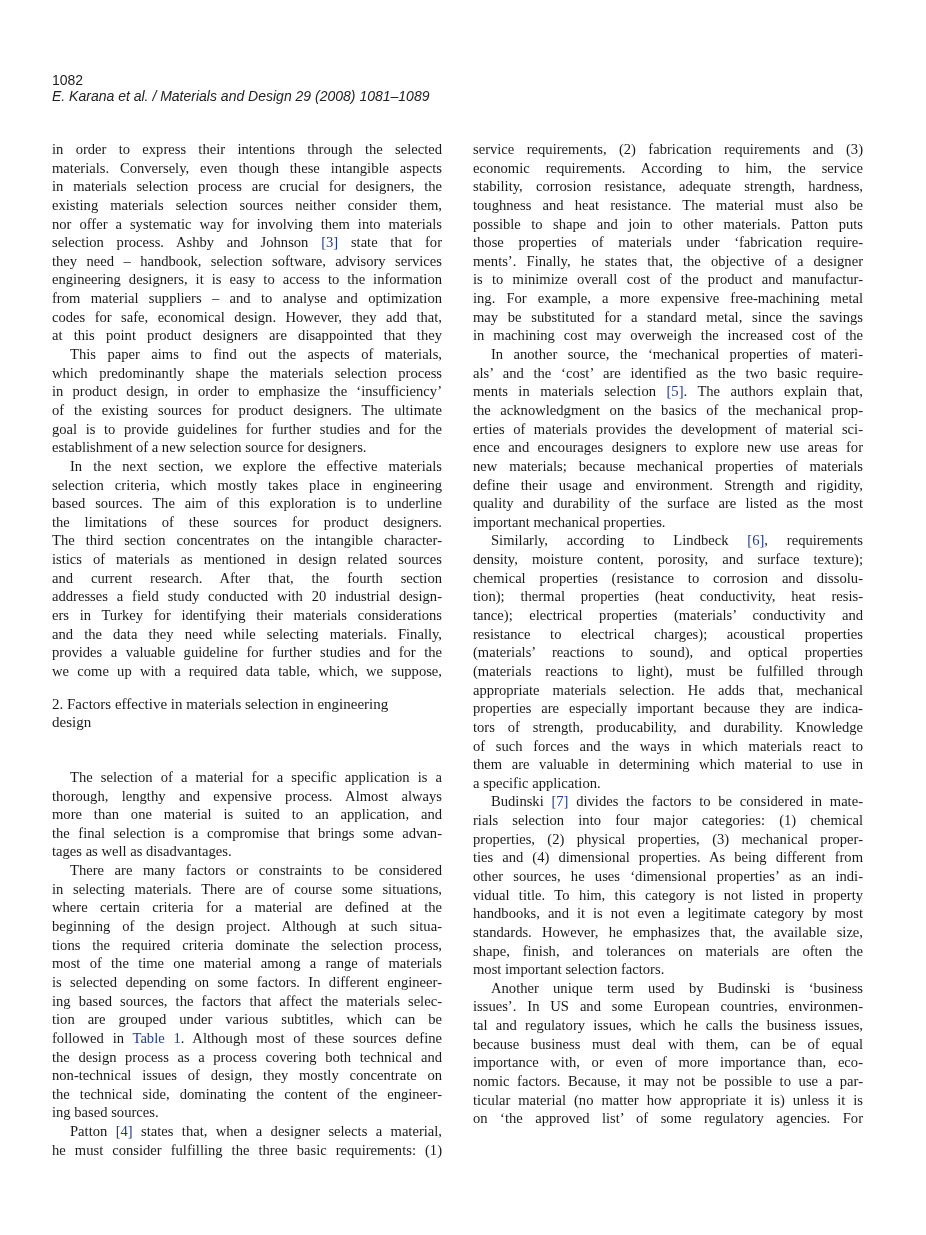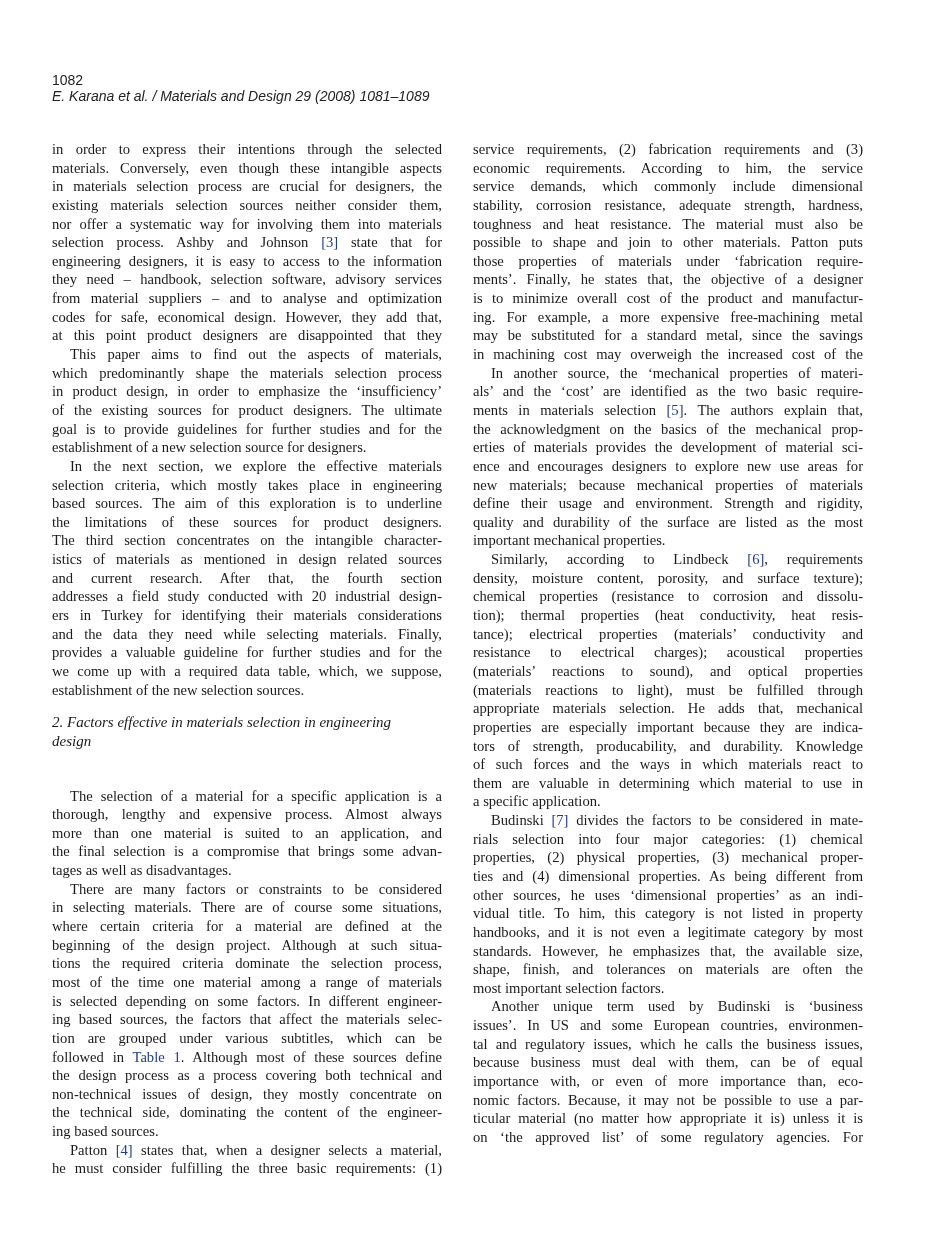--- a/index.html
+++ b/index.html
@@ -10,41 +10,41 @@
   .running-head .pageno { position: absolute; left: 0; top: 0; }
   .running-head .citation { position: absolute; left: 0; right: 0; top: 16px; text-align: left; font-style: italic; }
   .col { position: absolute; top: 104px; width: 390px; font-size: 14.6px; line-height: 18.65px; margin-top: 36px; }
   .col.left { left: 52px; }
   .col.right { left: 473px; }
   .line { display: block; height: 18.65px; white-space: nowrap; text-align: justify; text-align-last: justify; overflow: hidden; }
   .line.last { text-align-last: left; }
   .line.indent { padding-left: 18px; }
   .ref { color: #1f3a93; }
   .heading { display: block; font-size: 15px; line-height: 18.65px; text-align: left; }
-  .heading-block { margin-top: 14px; margin-bottom: 36px; font-style: italic; }
+  .heading-block { margin-top: 14px; margin-bottom: 36px; }
 </style>
 </head>
 <body>
 
 <div class="running-head">
   <span class="pageno">1082</span>
   <span class="citation">E. Karana et al. / Materials and Design 29 (2008) 1081–1089</span>
 </div>
 
 <div class="col left">
   <div>
       <div>
         <span class="line">in order to express their intentions through the selected</span>
         <span class="line">materials. Conversely, even though these intangible aspects</span>
         <span class="line">in materials selection process are crucial for designers, the</span>
         <span class="line">existing materials selection sources neither consider them,</span>
         <span class="line">nor offer a systematic way for involving them into materials</span>
         <span class="line"><span>selection process. Ashby and Johnson </span><span class="ref">[3]</span><span> state that for</span></span>
+        <span class="line">they need – handbook, selection software, advisory services</span>
         <span class="line">engineering designers, it is easy to access to the information</span>
-        <span class="line">they need – handbook, selection software, advisory services</span>
         <span class="line">from material suppliers – and to analyse and optimization</span>
         <span class="line">codes for safe, economical design. However, they add that,</span>
         <span class="line">at this point product designers are disappointed that they</span>
       </div>
       <div>
         <span class="line indent">This paper aims to find out the aspects of materials,</span>
         <span class="line">which predominantly shape the materials selection process</span>
         <span class="line">in product design, in order to emphasize the ‘insufficiency’</span>
         <span class="line">of the existing sources for product designers. The ultimate</span>
         <span class="line">goal is to provide guidelines for further studies and for the</span>
@@ -56,21 +56,20 @@
         <span class="line">based sources. The aim of this exploration is to underline</span>
         <span class="line">the limitations of these sources for product designers.</span>
         <span class="line">The third section concentrates on the intangible character-</span>
         <span class="line">istics of materials as mentioned in design related sources</span>
         <span class="line">and current research. After that, the fourth section</span>
         <span class="line">addresses a field study conducted with 20 industrial design-</span>
         <span class="line">ers in Turkey for identifying their materials considerations</span>
         <span class="line">and the data they need while selecting materials. Finally,</span>
         <span class="line">provides a valuable guideline for further studies and for the</span>
         <span class="line">we come up with a required data table, which, we suppose,</span>
-        <span class="line last">establishment of the new selection sources.</span>
       </div>
     </div>
   <div class="heading-block">
     <span class="heading">2. Factors effective in materials selection in engineering</span>
     <span class="heading">design</span>
   </div>
   <div>
       <div>
         <span class="line indent">The selection of a material for a specific application is a</span>
         <span class="line">thorough, lengthy and expensive process. Almost always</span>
@@ -99,21 +98,20 @@
         <span class="line">he must consider fulfilling the three basic requirements: (1)</span>
       </div>
     </div>
 </div>
 
 <div class="col right">
   <div>
       <div>
         <span class="line">service requirements, (2) fabrication requirements and (3)</span>
         <span class="line">economic requirements. According to him, the service</span>
-        <span class="line">service demands, which commonly include dimensional</span>
         <span class="line">stability, corrosion resistance, adequate strength, hardness,</span>
         <span class="line">toughness and heat resistance. The material must also be</span>
         <span class="line">possible to shape and join to other materials. Patton puts</span>
         <span class="line">those properties of materials under ‘fabrication require-</span>
         <span class="line">ments’. Finally, he states that, the objective of a designer</span>
         <span class="line">is to minimize overall cost of the product and manufactur-</span>
         <span class="line">ing. For example, a more expensive free-machining metal</span>
         <span class="line">may be substituted for a standard metal, since the savings</span>
         <span class="line">in machining cost may overweigh the increased cost of the</span>
       </div>

